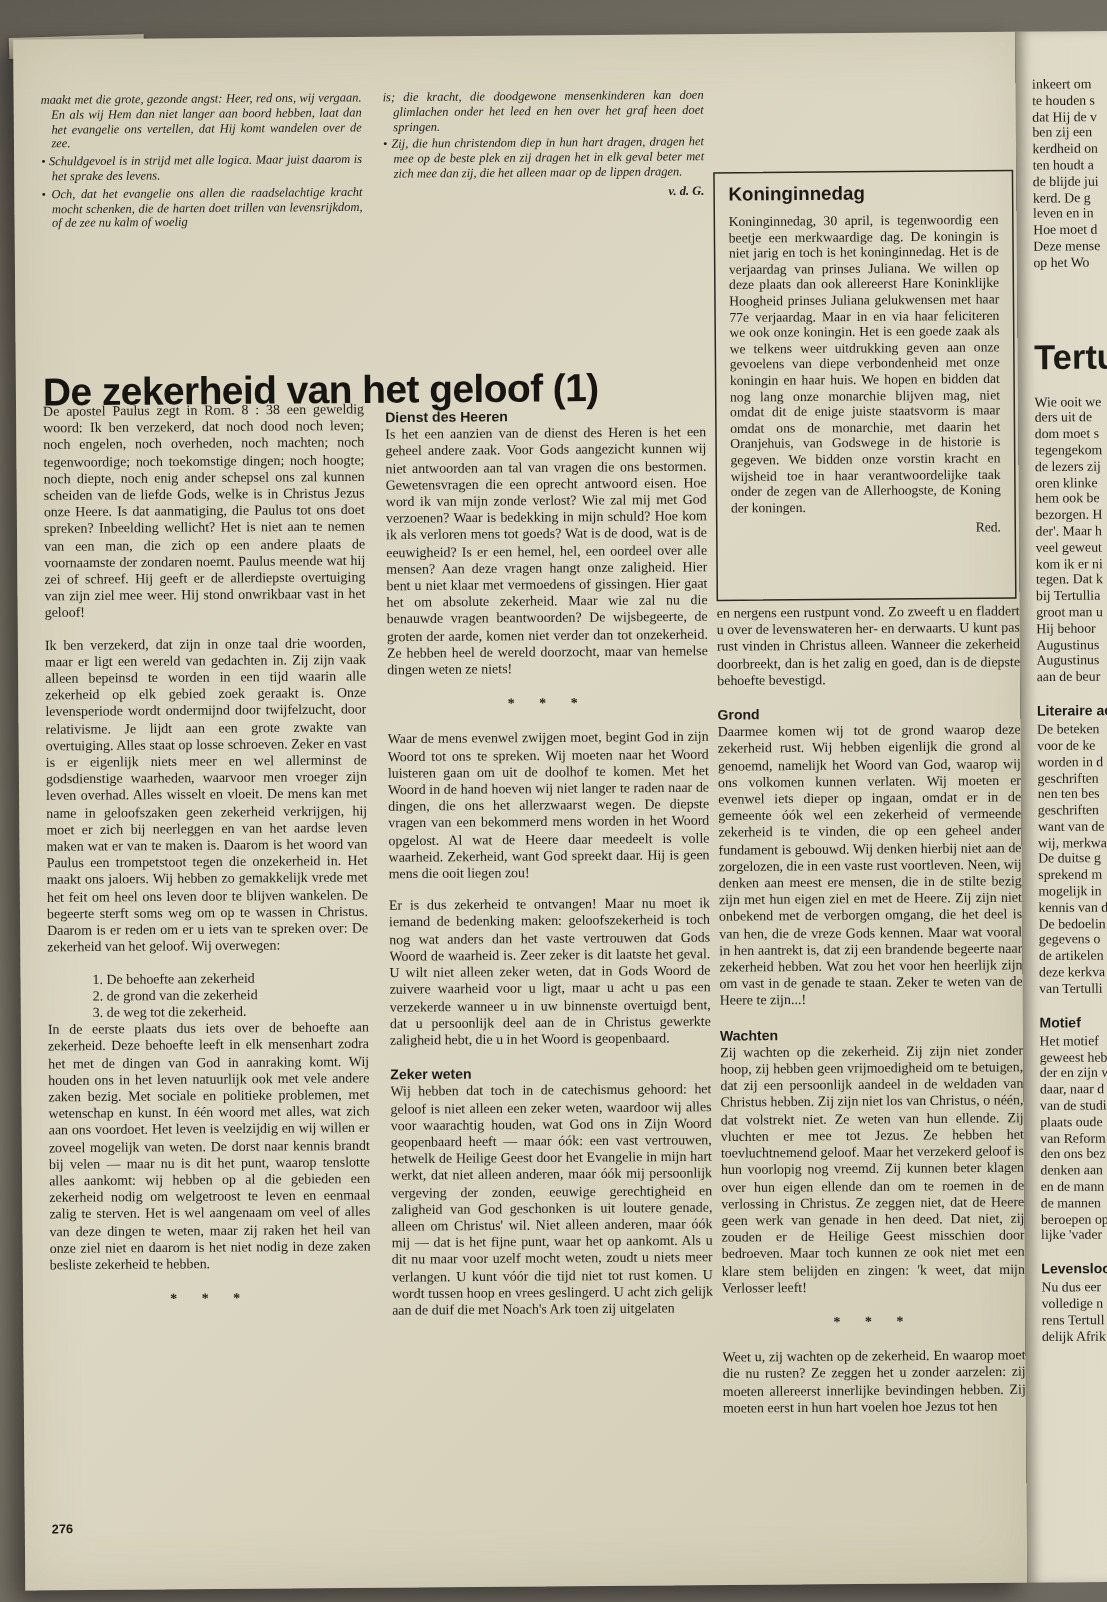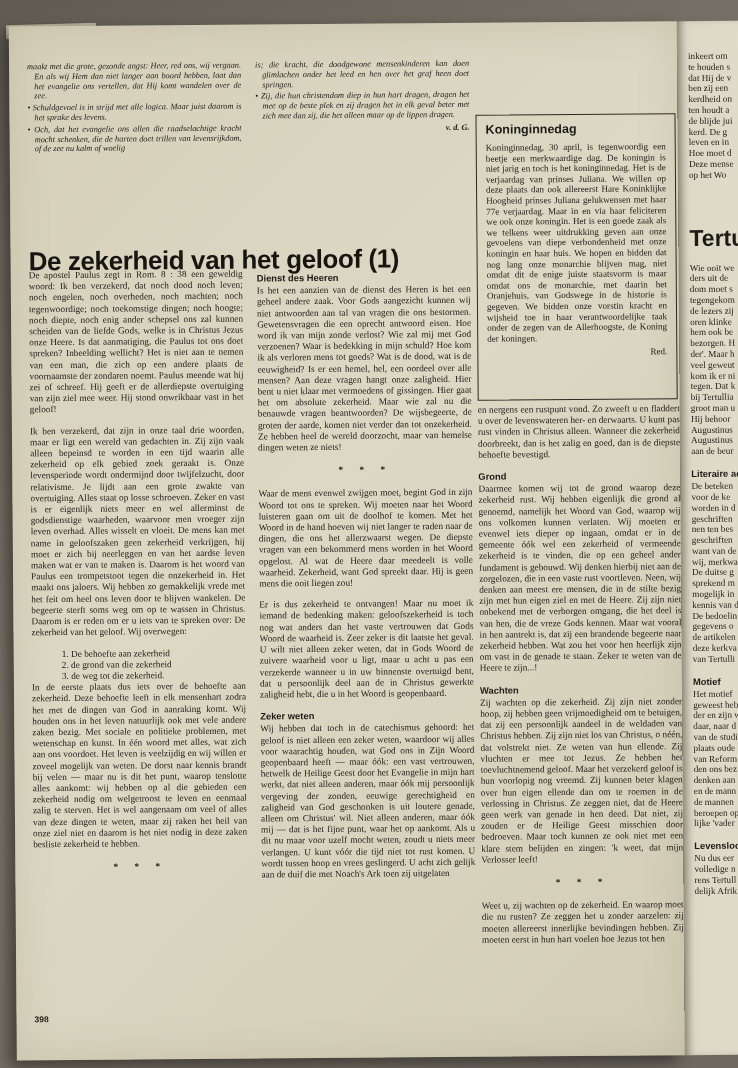--- a/index.html
+++ b/index.html
@@ -99,21 +99,21 @@
       <div class="bodycol col3">
           <div class="para">en nergens een rustpunt vond. Zo zweeft u en fladdert u over de levenswateren her- en derwaarts. U kunt pas rust vinden in Christus alleen. Wanneer die zekerheid doorbreekt, dan is het zalig en goed, dan is de diepste behoefte bevestigd.</div>
           <div class="subhead">Grond</div>
           <div class="para">Daarmee komen wij tot de grond waarop deze zekerheid rust. Wij hebben eigenlijk die grond al genoemd, namelijk het Woord van God, waarop wij ons volkomen kunnen verlaten. Wij moeten er evenwel iets dieper op ingaan, omdat er in de gemeente óók wel een zekerheid of vermeende zekerheid is te vinden, die op een geheel ander fundament is gebouwd. Wij denken hierbij niet aan de zorgelozen, die in een vaste rust voortleven. Neen, wij denken aan meest ere mensen, die in de stilte bezig zijn met hun eigen ziel en met de Heere. Zij zijn niet onbekend met de verborgen omgang, die het deel is van hen, die de vreze Gods kennen. Maar wat vooral in hen aantrekt is, dat zij een brandende begeerte naar zekerheid hebben. Wat zou het voor hen heerlijk zijn om vast in de genade te staan. Zeker te weten van de Heere te zijn...!</div>
           <div class="subhead">Wachten</div>
           <div class="para">Zij wachten op die zekerheid. Zij zijn niet zonder hoop, zij hebben geen vrijmoedigheid om te betuigen, dat zij een persoonlijk aandeel in de weldaden van Christus hebben. Zij zijn niet los van Christus, o néén, dat volstrekt niet. Ze weten van hun ellende. Zij vluchten er mee tot Jezus. Ze hebben het toevluchtnemend geloof. Maar het verzekerd geloof is hun voorlopig nog vreemd. Zij kunnen beter klagen over hun eigen ellende dan om te roemen in de verlossing in Christus. Ze zeggen niet, dat de Heere geen werk van genade in hen deed. Dat niet, zij zouden er de Heilige Geest misschien door bedroeven. Maar toch kunnen ze ook niet met een klare stem belijden en zingen: 'k weet, dat mijn Verlosser leeft!</div>
           <div class="stars">* * *</div>
           <div class="para">Weet u, zij wachten op de zekerheid. En waarop moet die nu rusten? Ze zeggen het u zonder aarzelen: zij moeten allereerst innerlijke bevindingen hebben. Zij moeten eerst in hun hart voelen hoe Jezus tot hen</div>
         </div>
 
-      <div class="page-number">398</div>
+      <div class="page-number">276</div>
     </div>
 
     <div class="strip">
       <div class="strip-inner">
           <div class="frag-line">inkeert om</div>
           <div class="frag-line">te houden s</div>
           <div class="frag-line">dat Hij de v</div>
           <div class="frag-line">ben zij een</div>
           <div class="frag-line">kerdheid on</div>
           <div class="frag-line">ten houdt a</div>

